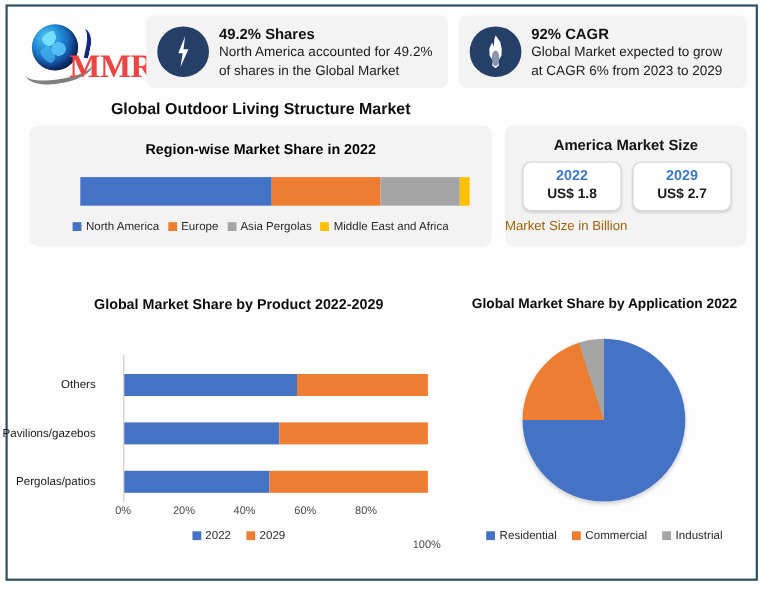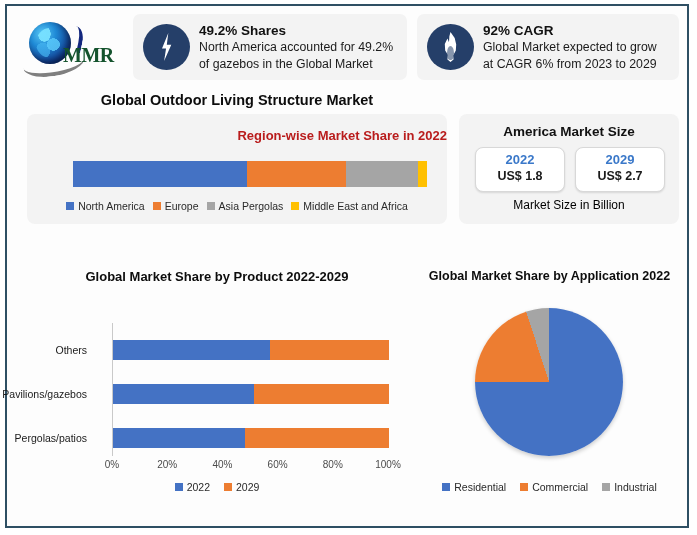--- a/index.html
+++ b/index.html
@@ -23,63 +23,63 @@
      background:radial-gradient(circle at 32% 28%, #59c8f5 0%, #1f8ad6 32%, #123f94 70%, #0a1f56 100%);
      box-shadow:inset -3px -3px 6px rgba(0,0,0,.45);}
   .globe:after{content:"";position:absolute;left:7px;top:6px;width:28px;height:30px;border-radius:50%;
      background:
        radial-gradient(ellipse at 30% 20%, rgba(120,225,255,.95) 0 22%, rgba(0,0,0,0) 23%),
        radial-gradient(ellipse at 62% 55%, rgba(90,200,250,.85) 0 26%, rgba(0,0,0,0) 27%),
        radial-gradient(ellipse at 25% 75%, rgba(70,180,240,.7) 0 24%, rgba(0,0,0,0) 25%);}
   .qtail{position:absolute;left:44px;top:6px;width:12px;height:26px;
      border-right:4px solid #13277e;border-radius:0 60% 0 0;transform:rotate(12deg);}
   .mmr{position:absolute;left:48px;top:26px;font-family:"Liberation Serif", serif;
-     font-weight:bold;font-size:20px;color:#14532d;letter-spacing:-.5px;}
+     font-weight:bold;font-size:30px;color:#ef4444;letter-spacing:-.5px;}
   .stat-card{position:absolute;top:8px;height:66px;background:#f3f3f3;border-radius:7px;}
   #stat-card-1{left:126px;width:274px;}
   #stat-card-2{left:410px;width:262px;}
   .stat-icon{position:absolute;left:10px;top:10px;width:47px;height:46px;border-radius:50%;
      background:#253f69;}
   .bolt{position:absolute;left:16px;top:9px;width:15px;height:28px;background:#ffffff;
      clip-path:polygon(62% 0%, 20% 55%, 47% 55%, 34% 100%, 82% 42%, 52% 42%);}
   .flame{position:absolute;left:14px;top:8px;width:19px;height:30px;background:#ffffff;
      clip-path:polygon(50% 0%, 72% 20%, 80% 42%, 78% 62%, 64% 78%, 66% 92%, 50% 100%, 34% 92%, 36% 76%, 22% 62%, 20% 40%, 34% 22%, 42% 34%, 44% 14%);}
   .flame:after{content:"";position:absolute;left:6px;top:14px;width:7px;height:14px;
      background:#253f69;border-radius:50% 50% 45% 45%;opacity:.55;}
   .stat-text{position:absolute;left:66px;top:8px;right:4px;}
   .stat-title{font-size:13.5px;font-weight:bold;color:#111111;line-height:17px;}
   .stat-line{font-size:12.3px;color:#1b1b1b;line-height:16.5px;}
   
   #main-title{position:absolute;left:0;top:86px;width:460px;text-align:center;
      font-size:14.5px;font-weight:bold;color:#0d0d0d;}
   
   #region-panel{position:absolute;left:20px;top:108px;width:420px;height:110px;
      background:#f3f3f3;border-radius:8px;}
-  #region-title{position:absolute;top:14px;left:0;width:420px;text-align:right;
-     font-size:13px;font-weight:bold;color:#b91c1c;}
+  #region-title{position:absolute;top:14px;left:0;width:420px;text-align:center;
+     font-size:13px;font-weight:bold;color:#000000;}
   #region-bar{position:absolute;left:46px;top:47px;width:354px;height:26px;display:flex;}
   #region-bar div{height:100%;}
   #region-legend{position:absolute;left:0;top:86px;width:420px;display:flex;
      justify-content:center;gap:8px;font-size:10.5px;color:#2a2a2a;}
   .lg{display:flex;align-items:center;gap:4px;}
   .sw{width:8px;height:8px;display:inline-block;}
   
   #size-panel{position:absolute;left:452px;top:108px;width:220px;height:110px;
      background:#f3f3f3;border-radius:8px;}
   #size-title{position:absolute;top:10px;left:0;width:220px;text-align:center;
      font-size:13.5px;font-weight:bold;color:#111111;}
   .size-box{position:absolute;top:33px;width:88px;height:43px;background:#ffffff;
      border:1px solid #d8d8d8;border-radius:8px;text-align:center;
      box-shadow:0 1px 2px rgba(0,0,0,.12);}
   #size-box-2022{left:16px;}
   #size-box-2029{left:116px;}
   .size-year{font-size:13px;font-weight:bold;color:#3a78c9;margin-top:4px;}
   .size-val{font-size:12.5px;font-weight:bold;color:#1a1a1a;margin-top:2px;}
-  #size-footer{position:absolute;top:84px;left:0;width:220px;text-align:center;
-     font-size:12px;color:#000000;}
+  #size-footer{position:absolute;top:84px;left:0;width:220px;
+     font-size:12px;color:#a16207;}
   
   #product-chart{position:absolute;left:10px;top:255px;width:400px;height:250px;}
   #product-title{position:absolute;top:8px;left:0;width:400px;text-align:center;
      font-size:13px;font-weight:bold;color:#0d0d0d;}
   #product-plot{position:absolute;left:95px;top:62px;width:276px;height:133px;
      border-left:1px solid #c9c9c9;}
   .p-row{position:absolute;left:0;height:20px;display:flex;width:100%;}
   .p-row div{height:100%;}
   .p-ylab{position:absolute;right:302px;width:200px;text-align:right;
      font-size:10.5px;color:#1a1a1a;white-space:nowrap;}
@@ -112,21 +112,21 @@
       <div class="mmr">MMR</div>
     </div>
 
     <div class="stat-card" id="stat-card-1">
       <div class="stat-icon">
         <div class="bolt"></div>
       </div>
       <div class="stat-text">
         <div class="stat-title">49.2% Shares</div>
         <div class="stat-line">North America accounted for 49.2%</div>
-        <div class="stat-line">of gazebos in the Global Market</div>
+        <div class="stat-line">of shares in the Global Market</div>
       </div>
     </div>
 
     <div class="stat-card" id="stat-card-2">
       <div class="stat-icon">
         <div class="flame"></div>
       </div>
       <div class="stat-text">
         <div class="stat-title">92% CAGR</div>
         <div class="stat-line">Global Market expected to grow</div>
@@ -196,21 +196,21 @@
           <div style="width: 52%; background: rgb(237, 125, 49);"></div>
         </div>
         <div class="p-ylab" style="top: 109px;">Pergolas/patios</div>
       </div>
     <div id="product-xticks">
         <span class="p-tick" style="left: 0%;">0%</span>
         <span class="p-tick" style="left: 20%;">20%</span>
         <span class="p-tick" style="left: 40%;">40%</span>
         <span class="p-tick" style="left: 60%;">60%</span>
         <span class="p-tick" style="left: 80%;">80%</span>
-        <span class="p-tick" style="left: 100%;">100%</span>
+        <span class="p-tick" style="left: 100%; margin-top: 31px;">100%</span>
       </div>
     <div id="product-legend">
         <span class="lg">
           <span class="sw" style="background: rgb(68, 114, 196);"></span>
           <span>2022</span>
         </span>
         <span class="lg">
           <span class="sw" style="background: rgb(237, 125, 49);"></span>
           <span>2029</span>
         </span>

